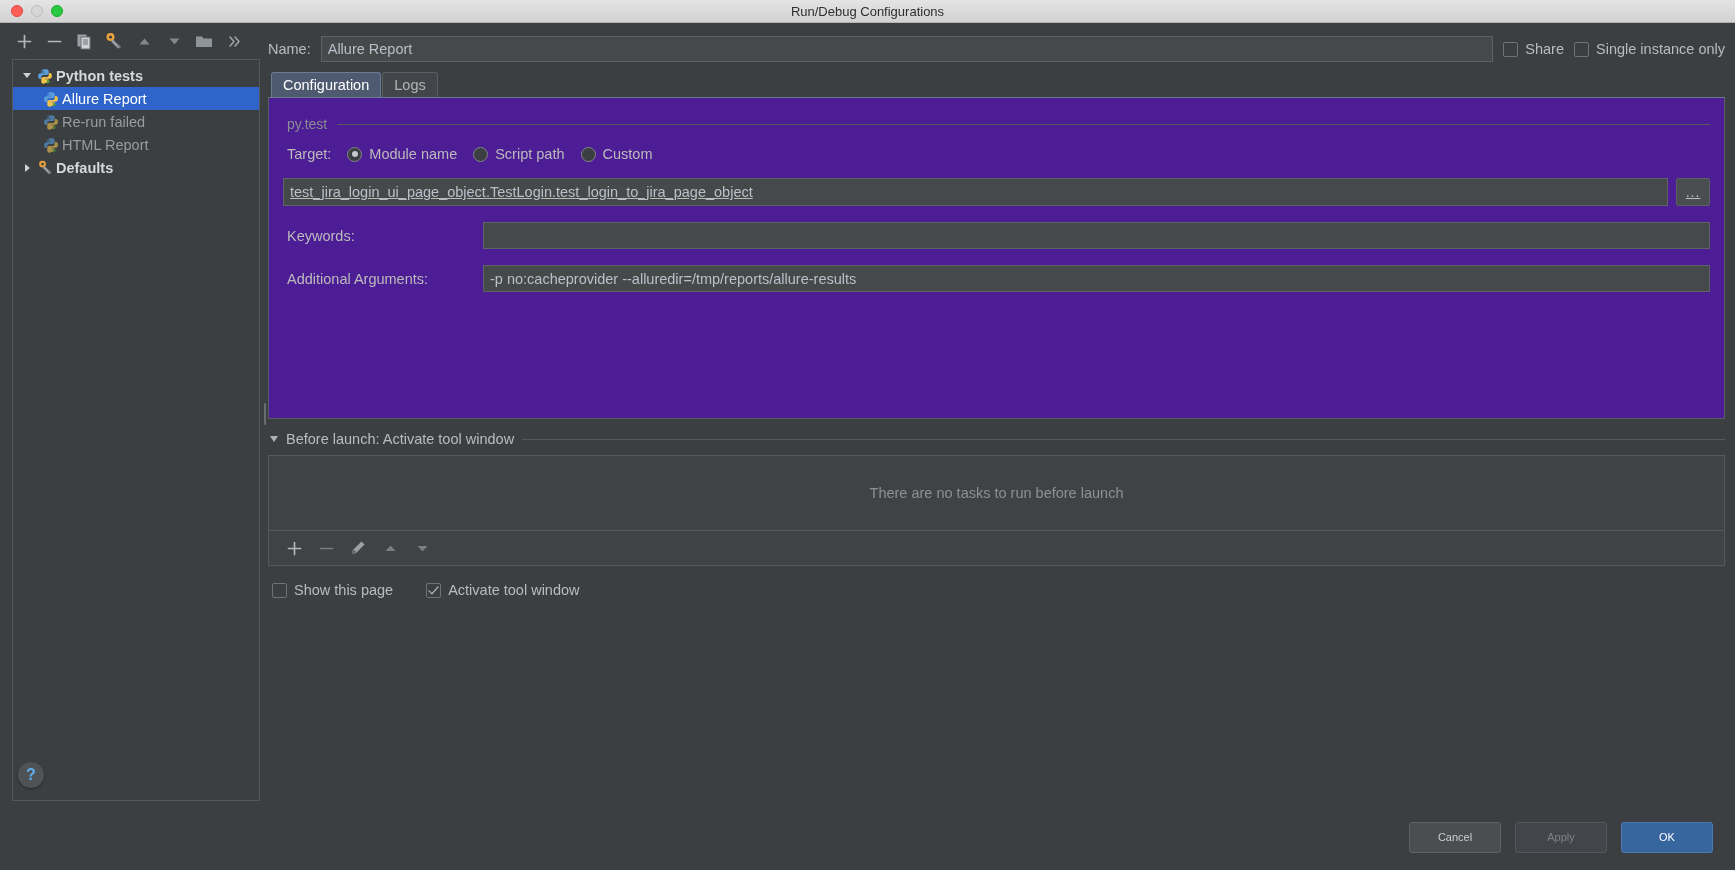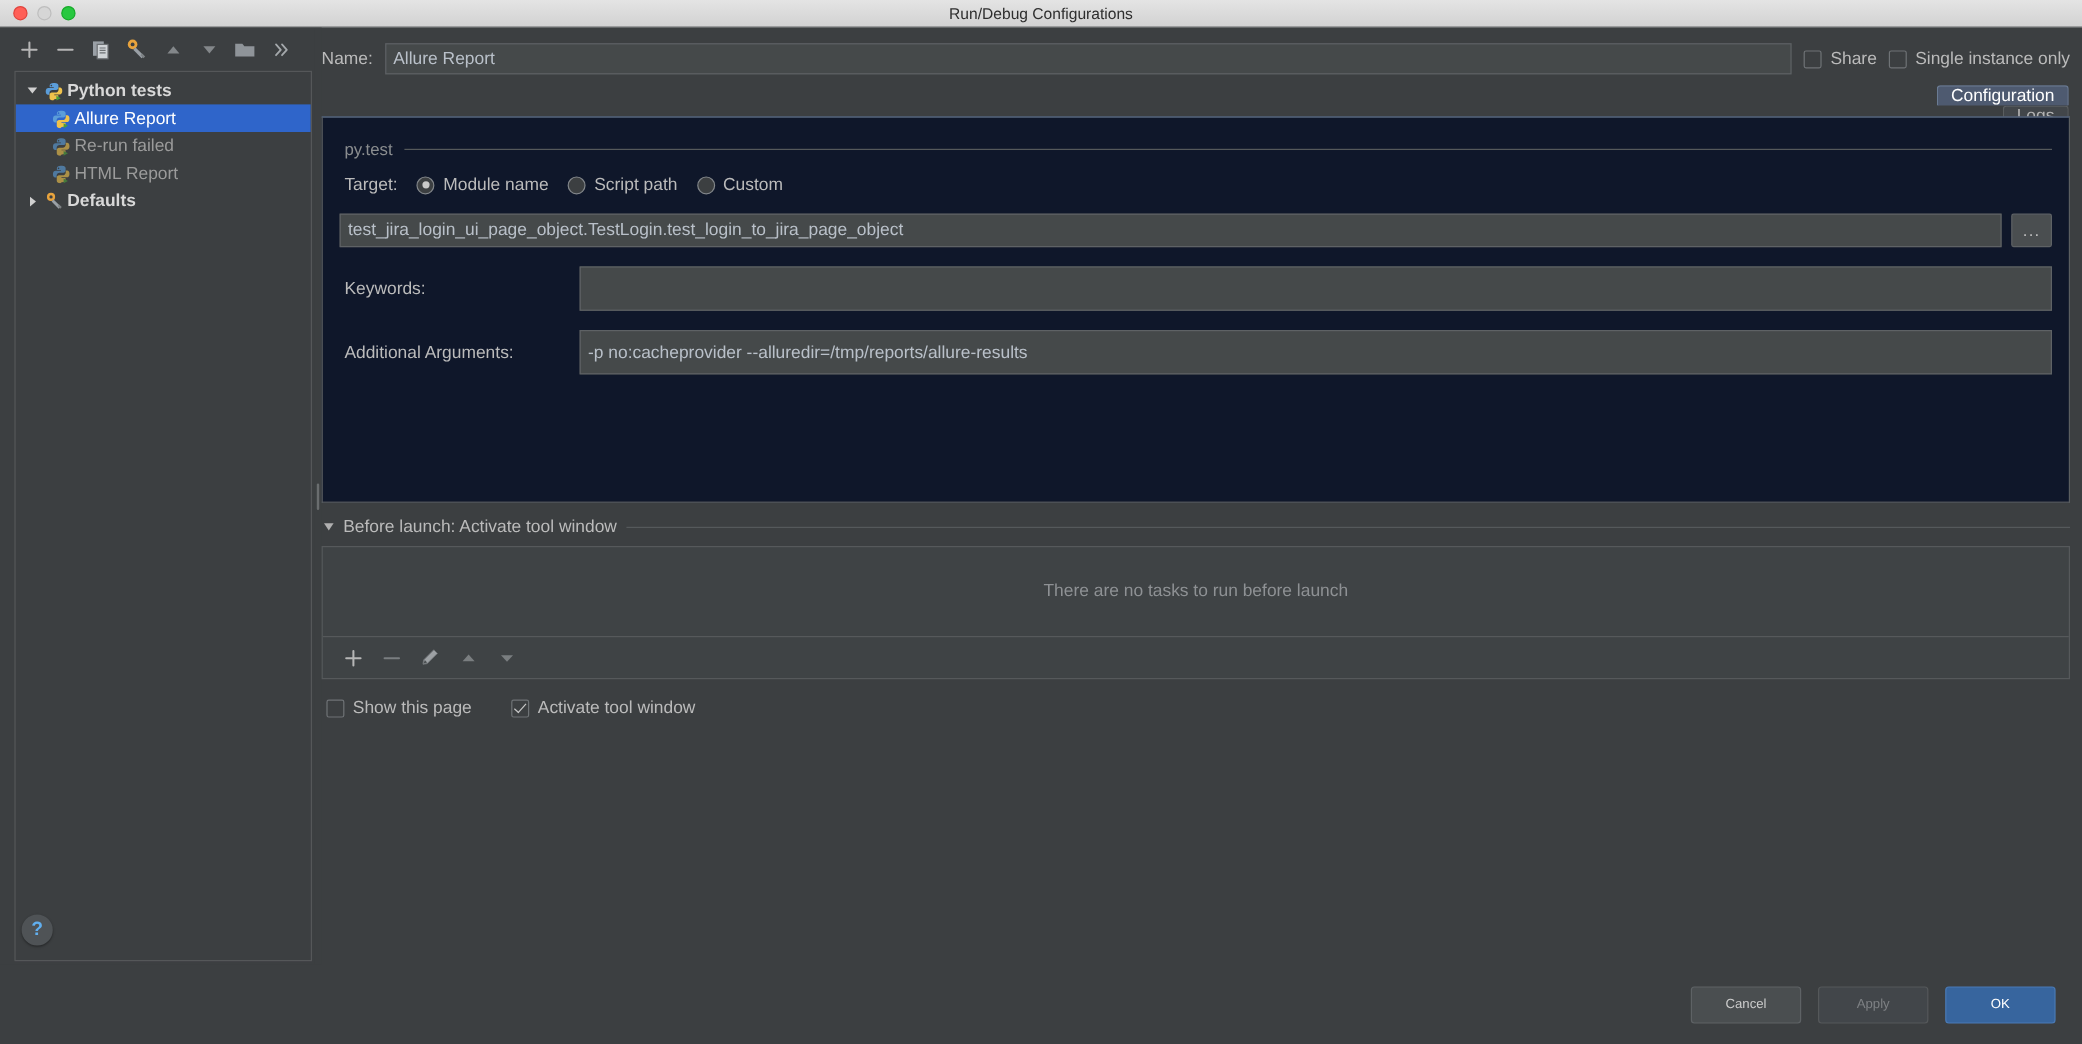--- a/index.html
+++ b/index.html
@@ -219,21 +219,20 @@
     transform: rotate(42deg);
   }
 
   
   .tab-strip {
     display: flex;
     align-items: flex-end;
     height: 26px;
     padding-left: 3px;
     margin-top: 4px;
-    flex-direction: column;
   }
   .tab {
     height: 24px;
     padding: 0 11px;
     display: flex;
     align-items: center;
     font-size: 14.5px;
     border: 1px solid #5a5e60;
     border-bottom: none;
     border-radius: 3px 3px 0 0;
@@ -244,21 +243,21 @@
   .tab.active {
     background: #4e5a70;
     color: #ffffff;
     border-color: #6a7b93;
   }
 
   
   .config-pane {
     border: 1px solid #5a5e60;
     border-top: 1px solid #6a7b93;
-    background: #0f172a;
+    background: #4c1d95;
     box-sizing: border-box;
     padding: 18px 14px 12px 14px;
     min-height: 322px;
   }
   .sep-title {
     display: flex;
     align-items: center;
     gap: 10px;
     color: #8a8d8f;
     font-size: 14px;
@@ -301,20 +300,21 @@
     left: 3.5px; top: 3.5px;
     width: 6px; height: 6px;
     border-radius: 50%;
     background: #c9c9c9;
   }
   .target-row {
     display: flex;
     align-items: flex-end;
     gap: 8px;
     margin-top: 16px;
+    text-decoration: underline;
   }
   .target-input { flex: 1 1 auto; min-width: 0; height: 28px; }
   .browse-btn {
     width: 34px; height: 28px;
     background: #4a4e50;
     border: 1px solid #5e6265;
     box-sizing: border-box;
     color: #c0c0c0;
     font-size: 14px;
     display: flex; align-items: center; justify-content: center;
@@ -324,21 +324,21 @@
   .labeled-row {
     display: flex;
     align-items: center;
     margin-top: 16px;
   }
   .labeled-row .form-label {
     width: 196px;
     flex: 0 0 auto;
     padding-left: 4px;
   }
-  .labeled-row .text-input { flex: 1 1 auto; min-width: 0; height: 37px; }
+  .labeled-row .text-input { flex: 1 1 auto; min-width: 0; height: 27px; }
 
   .collapsible {
     display: flex;
     align-items: center;
     gap: 8px;
     margin-top: 22px;
     padding-left: 4px;
     color: #bbbbbb;
     font-size: 14.5px;
   }

